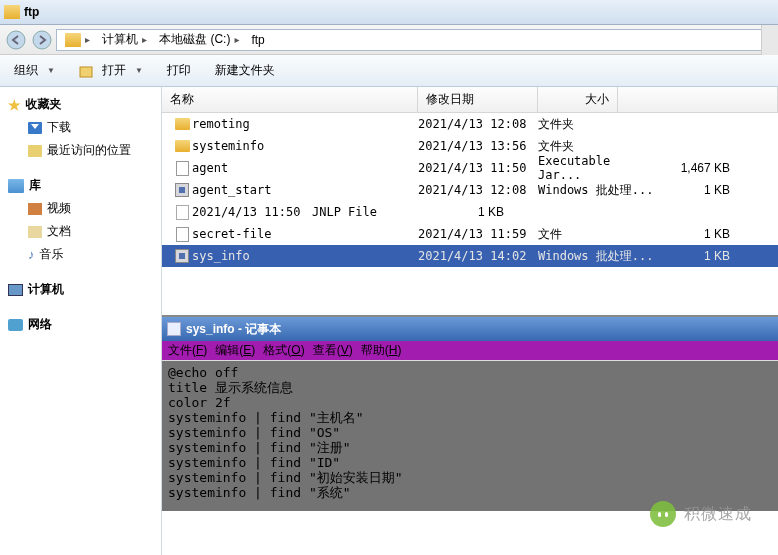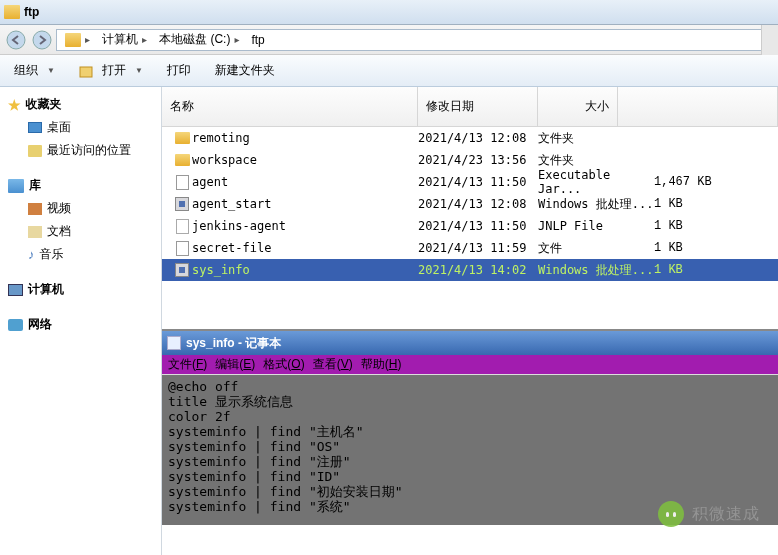--- a/index.html
+++ b/index.html
@@ -31,51 +31,51 @@
 .recent-icon { width: 14px; height: 12px; background: #e8d070; border-radius: 1px; }
 .lib-icon { width: 16px; height: 14px; background: linear-gradient(#7ab8e8, #4a90d0); border-radius: 1px; }
 .video-icon { width: 14px; height: 12px; background: #d08040; }
 .picture-icon { width: 14px; height: 12px; background: #70c080; }
 .doc-icon { width: 14px; height: 12px; background: #e8d8a0; }
 .music-icon { color: #5080c0; font-size: 13px; }
 .computer-icon { width: 15px; height: 12px; background: #6898c8; border: 1px solid #335; }
 .network-icon { width: 15px; height: 12px; background: #50a0d0; border-radius: 2px; }
 
 .content { flex: 1; display: flex; flex-direction: column; }
-.file-header { height: 40px; background: linear-gradient(#fdfdfd, #f0f0f0); border-bottom: 1px solid #d6d6d6; display: flex; }
+.file-header { height: 26px; background: linear-gradient(#fdfdfd, #f0f0f0); border-bottom: 1px solid #d6d6d6; display: flex; }
 .fh-cell { border-right: 1px solid #d6d6d6; padding: 3px 8px; display: flex; align-items: center; }
 .col-name { width: 256px; }
 .col-date { width: 120px; }
 .col-type { width: 116px; }
 .col-size { width: 80px; justify-content: flex-end; font-family: Liberation Serif, serif; }
 
 .file-list { background: #fff; }
 .file-row { height: 22px; display: flex; align-items: center; padding-left: 10px; }
-.file-row.selected { background: #3860b0; color: #bef264; }
+.file-row.selected { background: #3860b0; color: #e5e5e5; }
 .file-row .icon-cell { width: 20px; display: flex; justify-content: center; }
 .file-row .name-cell { width: 226px; font-family: SimSun, monospace; }
 .file-row .date-cell { width: 120px; font-family: SimSun, monospace; }
 .file-row .type-cell { width: 116px; font-family: SimSun, monospace; }
-.file-row .size-cell { width: 76px; font-family: Liberation Mono, monospace; }
+.file-row .size-cell { width: 76px; text-align: right; font-family: Liberation Sans, sans-serif; }
 .file-icon-folder { width: 15px; height: 12px; background: linear-gradient(#f5d67a, #e8b030); border-radius: 1px; }
 .file-icon-jar { width: 13px; height: 15px; background: #fff; border: 1px solid #999; position: relative; }
 .file-icon-bat { width: 14px; height: 14px; background: #d8d8dc; border: 1px solid #888; position: relative; }
 .file-icon-bat::after { content: ''; position: absolute; left: 3px; top: 3px; width: 6px; height: 6px; background: #5070b0; }
 .file-icon-jnlp { width: 13px; height: 15px; background: #fff; border: 1px solid #aaa; }
 .file-icon-txt { width: 13px; height: 15px; background: #fff; border: 1px solid #999; }
 
 .notepad { margin-top: 48px; border-top: 2px solid #888; }
 .np-title { height: 22px; background: linear-gradient(#6a9ad8, #3868b0); color: #fff; display: flex; align-items: center; padding: 12px 5px; gap: 5px; font-weight: bold; font-family: SimSun, monospace; }
 .np-title .np-icon { width: 14px; height: 14px; background: #e8f0ff; border: 1px solid #aac; }
 .np-menu { height: 20px; background: #a21caf; border-bottom: 1px solid #ddd; display: flex; align-items: center; padding: 0 2px; }
 .np-menu-item { padding: 2px 4px; font-family: SimSun, sans-serif; }
 .np-menu-item .hk { text-decoration: underline; }
 .np-content { background: #737373; padding: 4px 6px; font-family: SimSun, Consolas, monospace; font-size: 13px; line-height: 15px; white-space: pre; overflow: hidden; height: 150px; }
 
-.watermark { position: absolute; right: 18px; bottom: 28px; display: flex; align-items: center; gap: 8px; opacity: 0.88; }
+.watermark { position: absolute; right: 26px; bottom: 28px; display: flex; align-items: center; gap: 8px; opacity: 0.88; }
 .wm-logo { width: 26px; height: 26px; border-radius: 50%; background: #7fbf3f; display: flex; align-items: center; justify-content: center; }
 .wm-logo::before, .wm-logo::after { content: ''; width: 3px; height: 5px; background: #fff; border-radius: 2px; margin: 0 2px; }
 .wm-text { font-size: 16px; color: #999; letter-spacing: 1px; }
 
 .scroll-hint { position: absolute; right: 0; top: 25px; width: 17px; height: 30px; background: #e8e8e8; border-left: 1px solid #ccc; }
 </style>
 </head>
 <body>
 
 <div class="title-bar">
@@ -136,22 +136,22 @@
     </div>
 </div>
 
 <div class="main">
   <div class="sidebar">
     <div class="side-group-title">
         <span class="star-icon">★</span>
         <span>收藏夹</span>
       </div>
     <div class="side-item">
-        <span class="desktop-icon"></span>
-        <span>桌面</span>
+        <span class="dl-icon"></span>
+        <span>下载</span>
       </div>
     <div class="side-item">
         <span class="recent-icon"></span>
         <span>最近访问的位置</span>
       </div>
     <div style="height:12px"></div>
     <div class="side-group-title">
         <span class="lib-icon"></span>
         <span>库</span>
       </div>
@@ -193,22 +193,22 @@
           </span>
           <span class="name-cell">remoting</span>
           <span class="date-cell">2021/4/13 12:08</span>
           <span class="type-cell">文件夹</span>
           <span class="size-cell"></span>
         </div>
         <div class="file-row">
           <span class="icon-cell">
             <span class="file-icon-folder"></span>
           </span>
-          <span class="name-cell">workspace</span>
-          <span class="date-cell">2021/4/23 13:56</span>
+          <span class="name-cell">systeminfo</span>
+          <span class="date-cell">2021/4/13 13:56</span>
           <span class="type-cell">文件夹</span>
           <span class="size-cell"></span>
         </div>
         <div class="file-row">
           <span class="icon-cell">
             <span class="file-icon-jar"></span>
           </span>
           <span class="name-cell">agent</span>
           <span class="date-cell">2021/4/13 11:50</span>
           <span class="type-cell">Executable Jar...</span>
@@ -220,21 +220,20 @@
           </span>
           <span class="name-cell">agent_start</span>
           <span class="date-cell">2021/4/13 12:08</span>
           <span class="type-cell">Windows 批处理...</span>
           <span class="size-cell">1 KB</span>
         </div>
         <div class="file-row">
           <span class="icon-cell">
             <span class="file-icon-jnlp"></span>
           </span>
-          <span class="name-cell">jenkins-agent</span>
           <span class="date-cell">2021/4/13 11:50</span>
           <span class="type-cell">JNLP File</span>
           <span class="size-cell">1 KB</span>
         </div>
         <div class="file-row">
           <span class="icon-cell">
             <span class="file-icon-txt"></span>
           </span>
           <span class="name-cell">secret-file</span>
           <span class="date-cell">2021/4/13 11:59</span>

